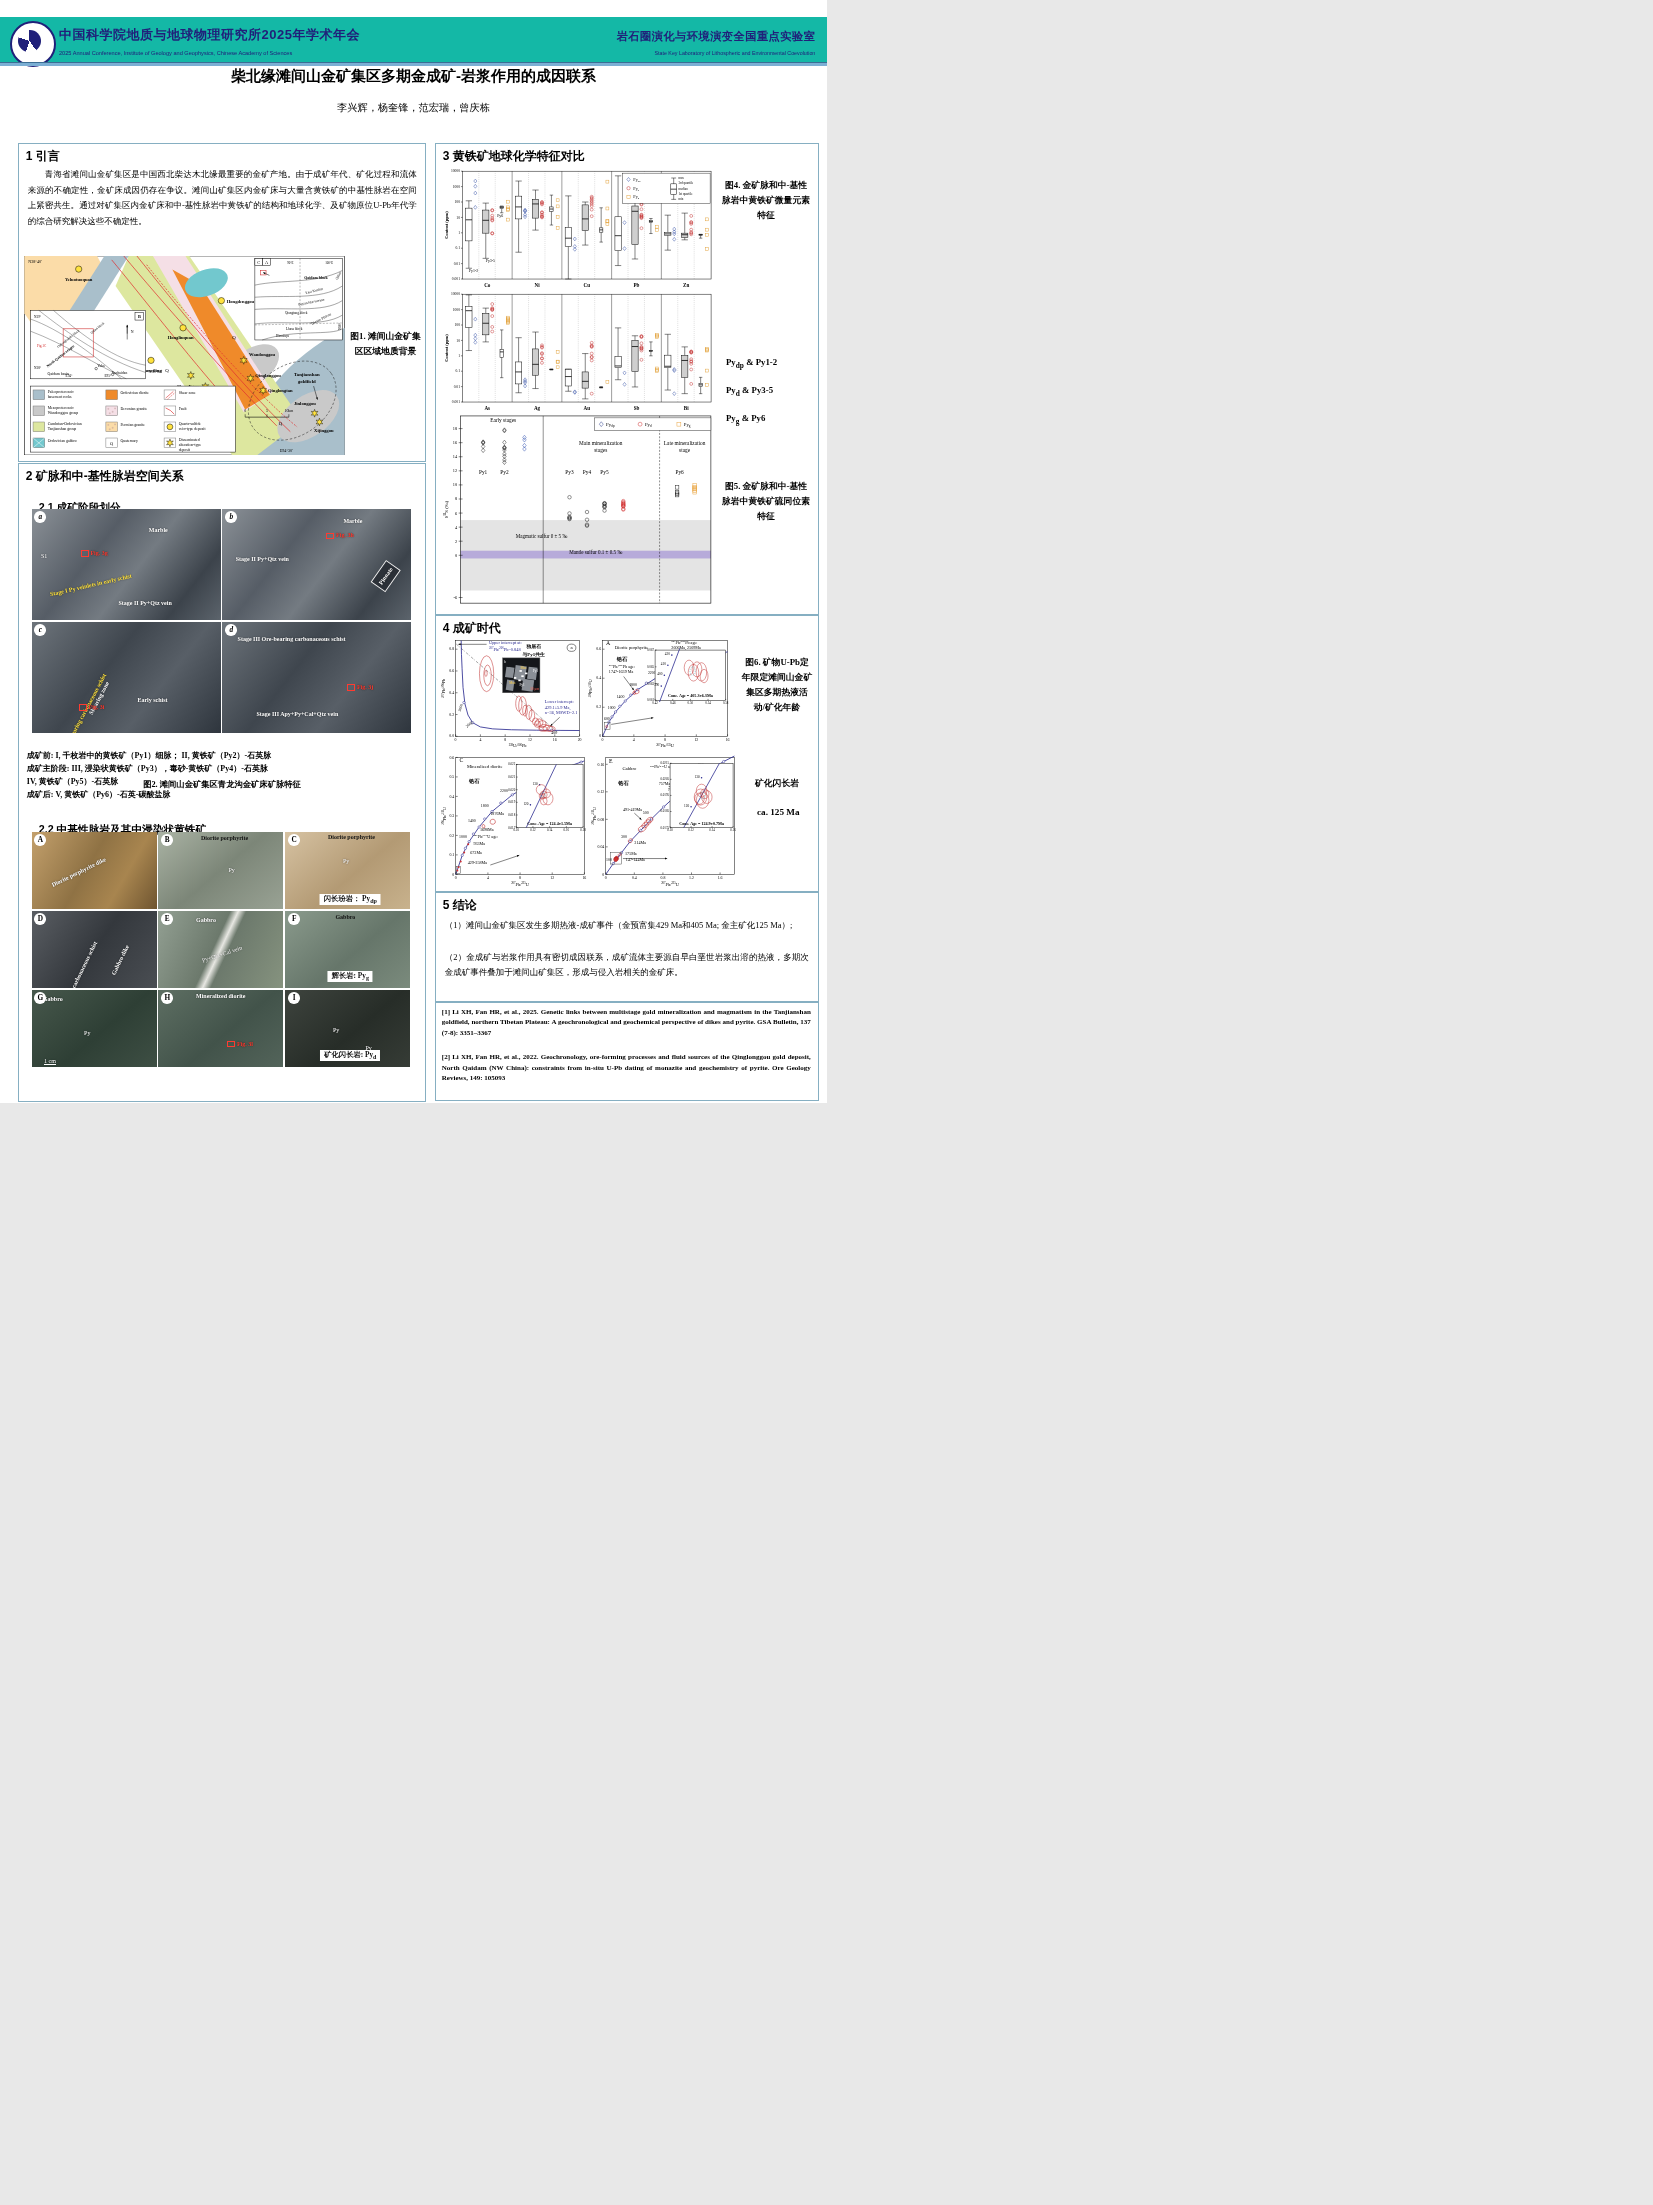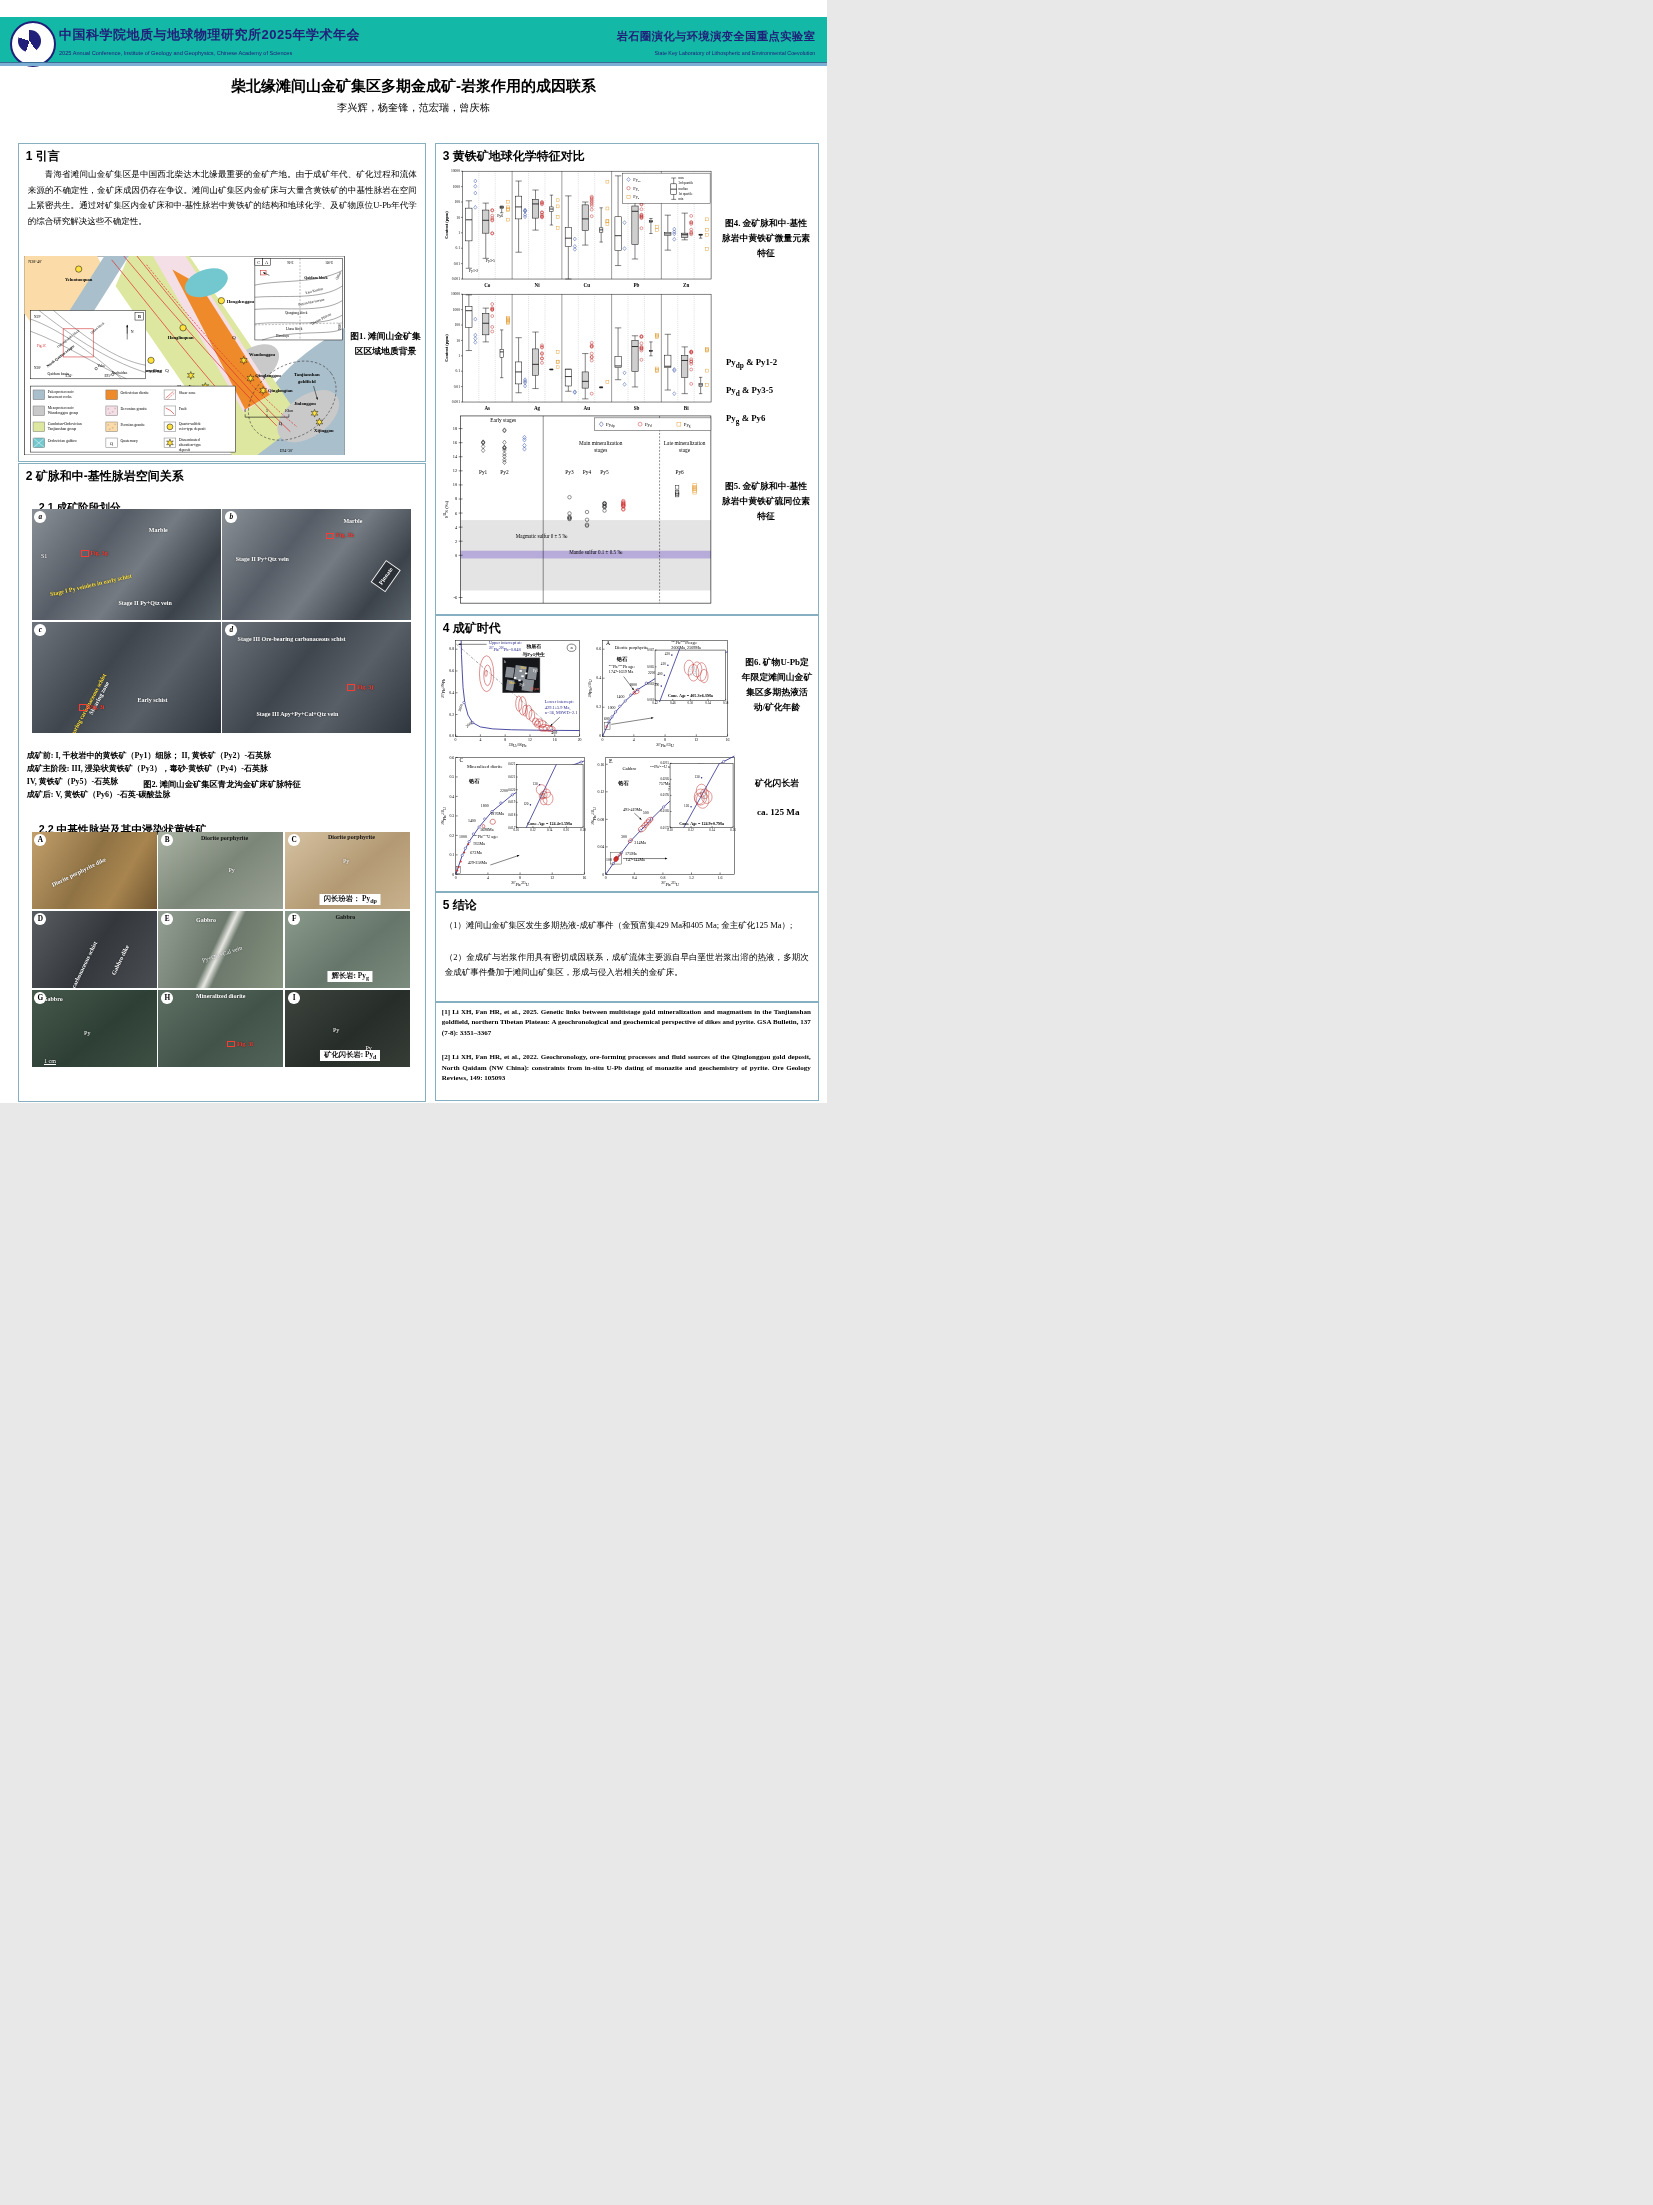--- a/index.html
+++ b/index.html
@@ -14,21 +14,21 @@
   .hdr-cn-left{position:absolute;left:59px;top:8.8px;font-family:"Liberation Sans",sans-serif;
         font-weight:bold;font-size:13px;color:#20207a;letter-spacing:0.5px;}
   .hdr-en-left{position:absolute;left:59px;top:33px;font-family:"Liberation Sans",sans-serif;
         font-size:5.6px;color:#20207a;}
   .hdr-cn-right{position:absolute;right:11.7px;top:11.7px;font-family:"Liberation Sans",sans-serif;
         font-weight:bold;font-size:11.2px;color:#20207a;letter-spacing:0.5px;}
   .hdr-en-right{position:absolute;right:11.7px;top:33px;font-family:"Liberation Sans",sans-serif;
         font-size:5.3px;color:#20207a;}
   .hdr-bar{position:absolute;left:0;top:62px;width:100%;height:2.9px;background:#7bafd4;border-top:0.5px solid #3b6e94;}
   
-  .main-title{position:absolute;left:0;top:77px;width:100%;text-align:center;
+  .main-title{position:absolute;left:0;top:67px;width:100%;text-align:center;
         font-family:"Liberation Sans",sans-serif;font-weight:bold;font-size:15px;color:#000;}
   .authors{position:absolute;left:0;top:101px;width:100%;text-align:center;font-size:10.2px;color:#000;}
   
   .box{position:absolute;border:0.7px solid #86afc2;background:#fff;}
   #sec1{left:18px;top:143px;width:406px;height:317px;}
   #sec2{left:18px;top:463px;width:406px;height:637px;}
   #sec3{left:435px;top:143px;width:382px;height:470px;}
   #sec4{left:435px;top:615px;width:382px;height:275px;}
   #sec5{left:435px;top:892px;width:382px;height:108px;}
   #refs{left:435px;top:1002px;width:382px;height:97px;}
@@ -786,21 +786,21 @@
           <circle cx="513.04" cy="145.4775259893132" r="3" stroke="#c23232" fill="none" stroke-width="1"></circle>
           <circle cx="513.04" cy="149.4398687788907" r="3" stroke="#c23232" fill="none" stroke-width="1"></circle>
           <circle cx="513.04" cy="160.95779654112604" r="3" stroke="#c23232" fill="none" stroke-width="1"></circle>
           <circle cx="513.04" cy="190.7011057842341" r="3" stroke="#c23232" fill="none" stroke-width="1"></circle>
           <rect x="542.296" y="115.67584529171818" width="6" height="6" stroke="#e2a23c" fill="none" stroke-width="1"></rect>
           <rect x="542.296" y="117.79901490571766" width="6" height="6" stroke="#e2a23c" fill="none" stroke-width="1"></rect>
           <rect x="542.296" y="118.99745212249574" width="6" height="6" stroke="#e2a23c" fill="none" stroke-width="1"></rect>
           <rect x="542.296" y="160.25868912783915" width="6" height="6" stroke="#e2a23c" fill="none" stroke-width="1"></rect>
           <rect x="542.296" y="189.67208225541174" width="6" height="6" stroke="#e2a23c" fill="none" stroke-width="1"></rect>
         </svg></div>
-    <div class="figcap-side" style="left:286px;top:34px;width:88px;margin-top:38px;">图4. 金矿脉和中-基性脉岩中黄铁矿微量元素特征</div>
+    <div class="figcap-side" style="left:286px;top:34px;width:88px;">图4. 金矿脉和中-基性脉岩中黄铁矿微量元素特征</div>
     <div class="pair" style="left:290px;top:213px;">Py<sub>dp</sub> &amp; Py1-2</div>
     <div class="pair" style="left:290px;top:241px;">Py<sub>d</sub> &amp; Py3-5</div>
     <div class="pair" style="left:290px;top:269px;">Py<sub>g</sub> &amp; Py6</div>
     <div id="sulfur" style="position:absolute;left:5.8px;top:270px;"><svg width="272" height="194" viewBox="0 0 560 400">
           <rect x="38" y="218.76691729323306" width="516" height="145.11278195488723" fill="#e4e4e4"></rect>
           <rect x="38" y="281.890977443609" width="516" height="15.962406015037573" fill="#b7abda"></rect>
           <rect x="38" y="4" width="516" height="386" fill="none" stroke="#000" stroke-width="1.2"></rect>
           <line x1="38" y1="378.390977443609" x2="42" y2="378.390977443609" stroke="#000"></line>
           <line x1="34" y1="378.390977443609" x2="38" y2="378.390977443609" stroke="#000"></line>
           <text x="31" y="381.390977443609" font-size="9" fill="#000" text-anchor="end" font-family="&quot;Liberation Serif&quot;,serif" font-weight="normal"><tspan dy="0">-6</tspan></text>

